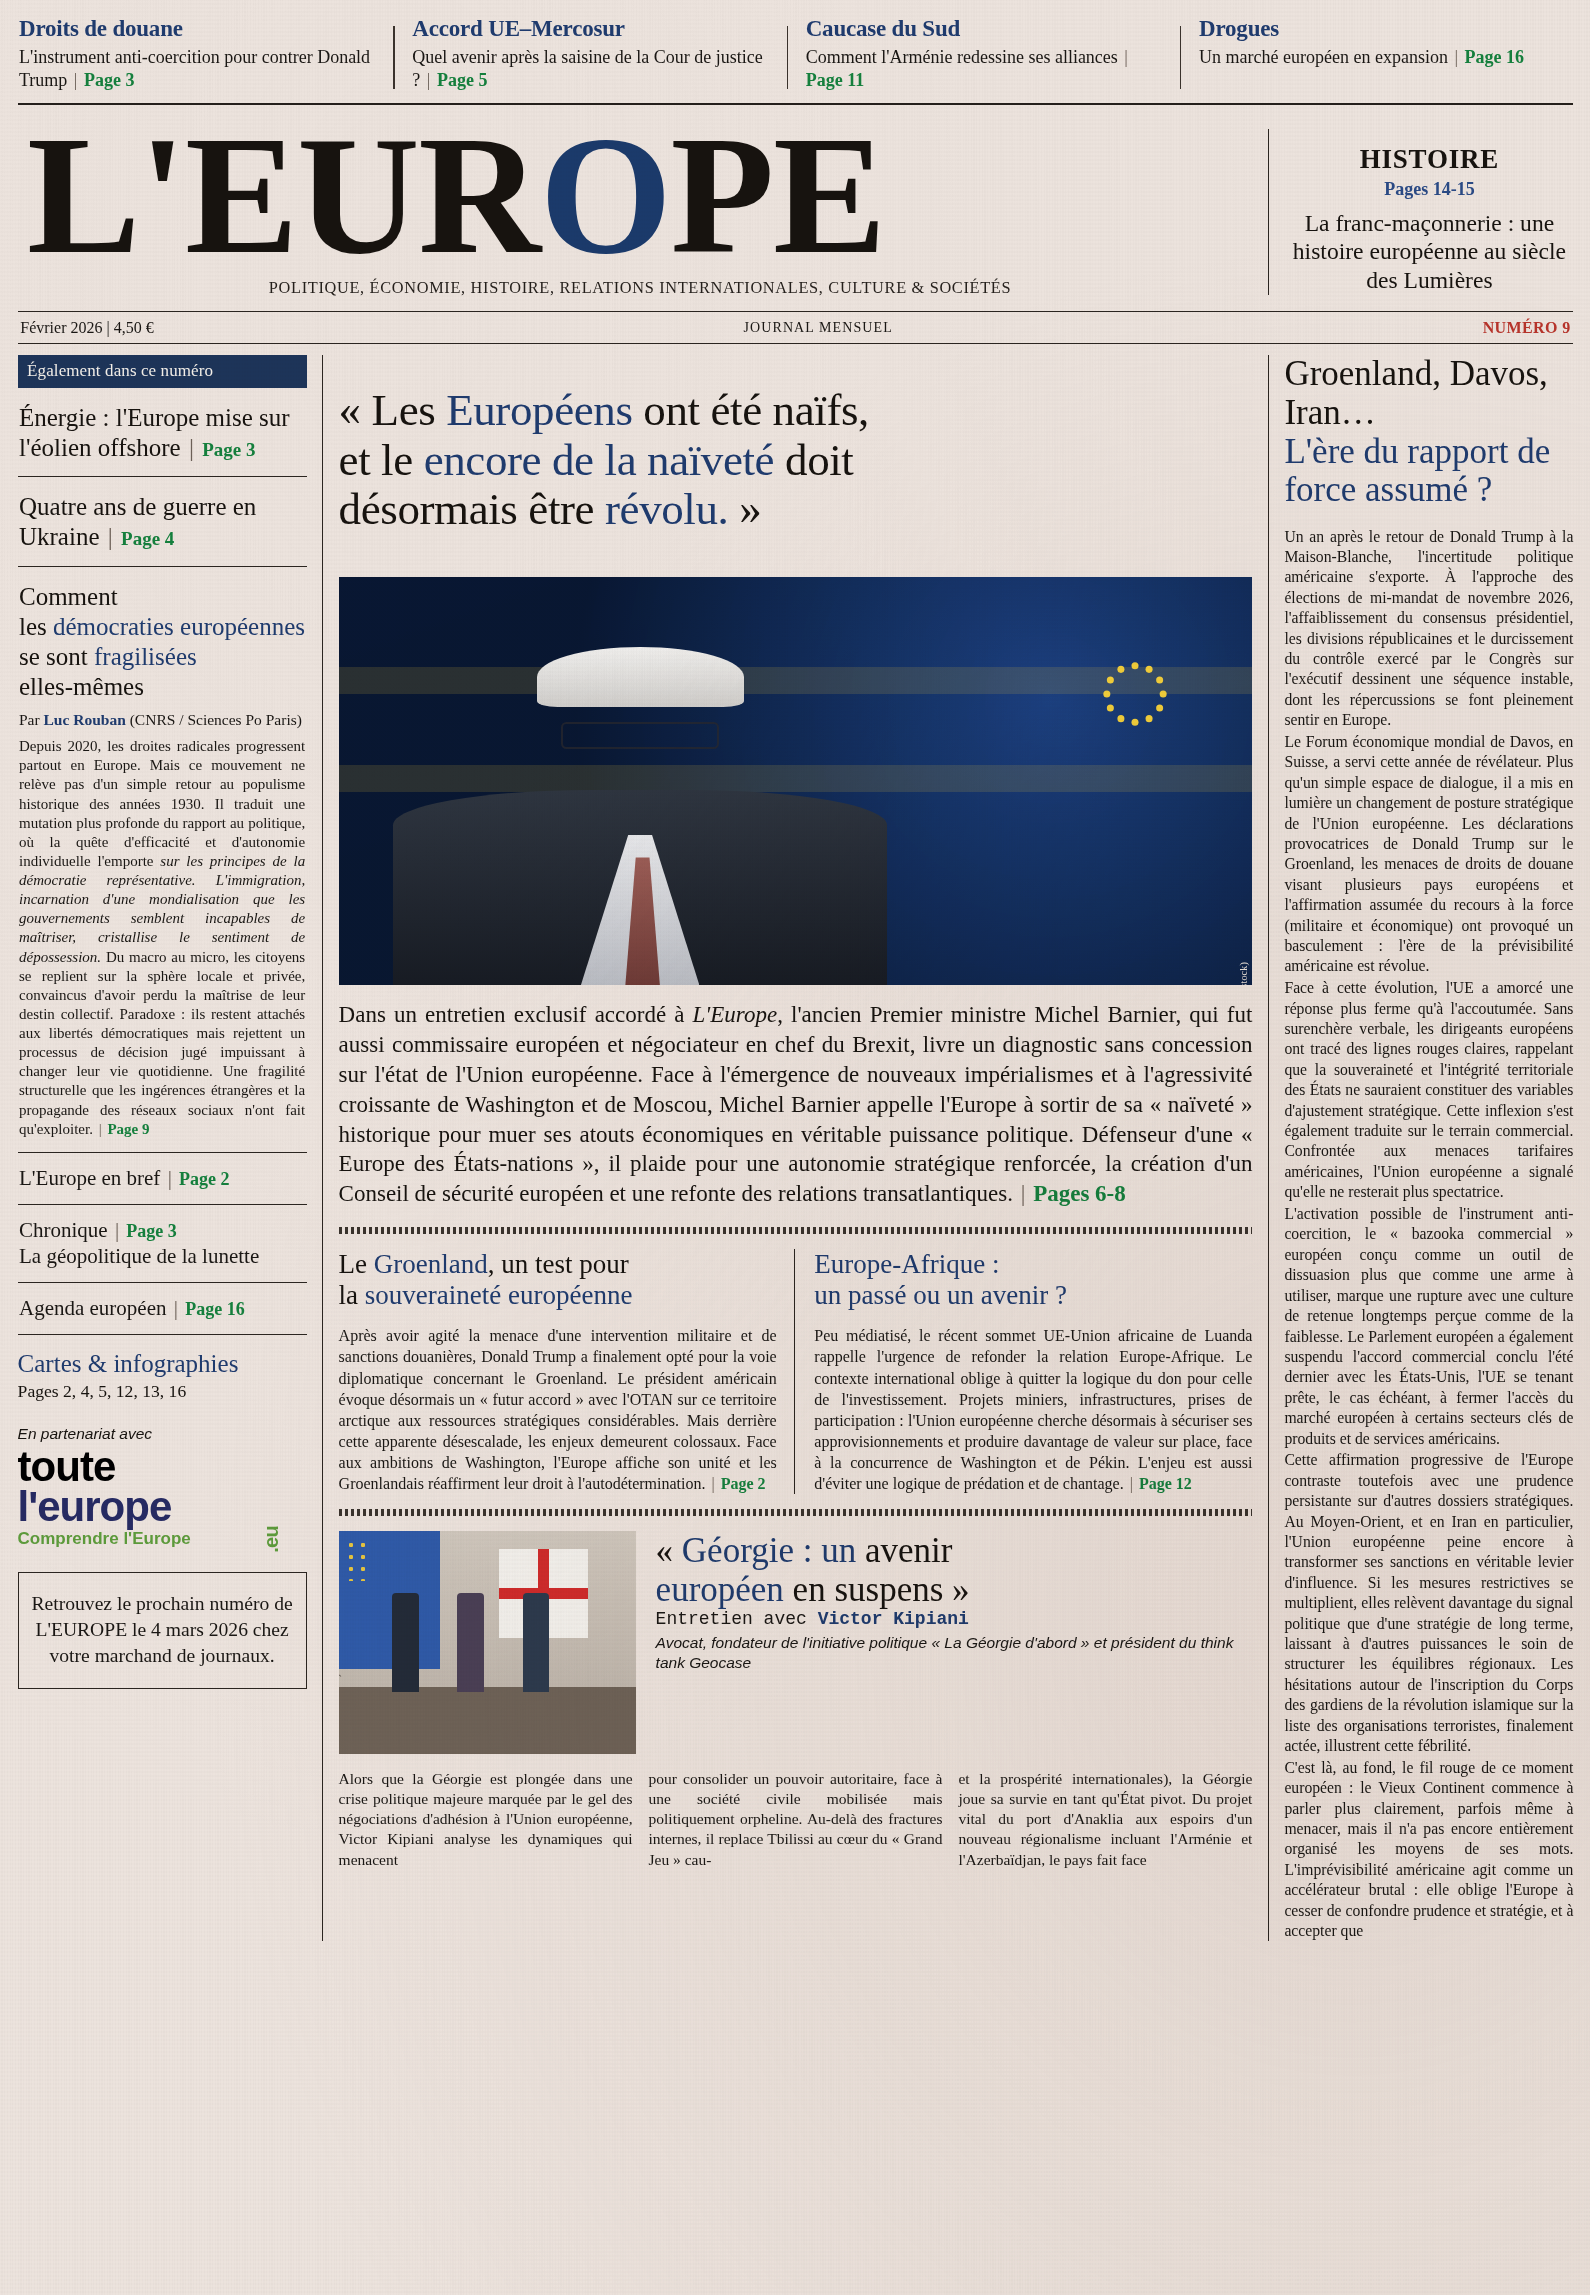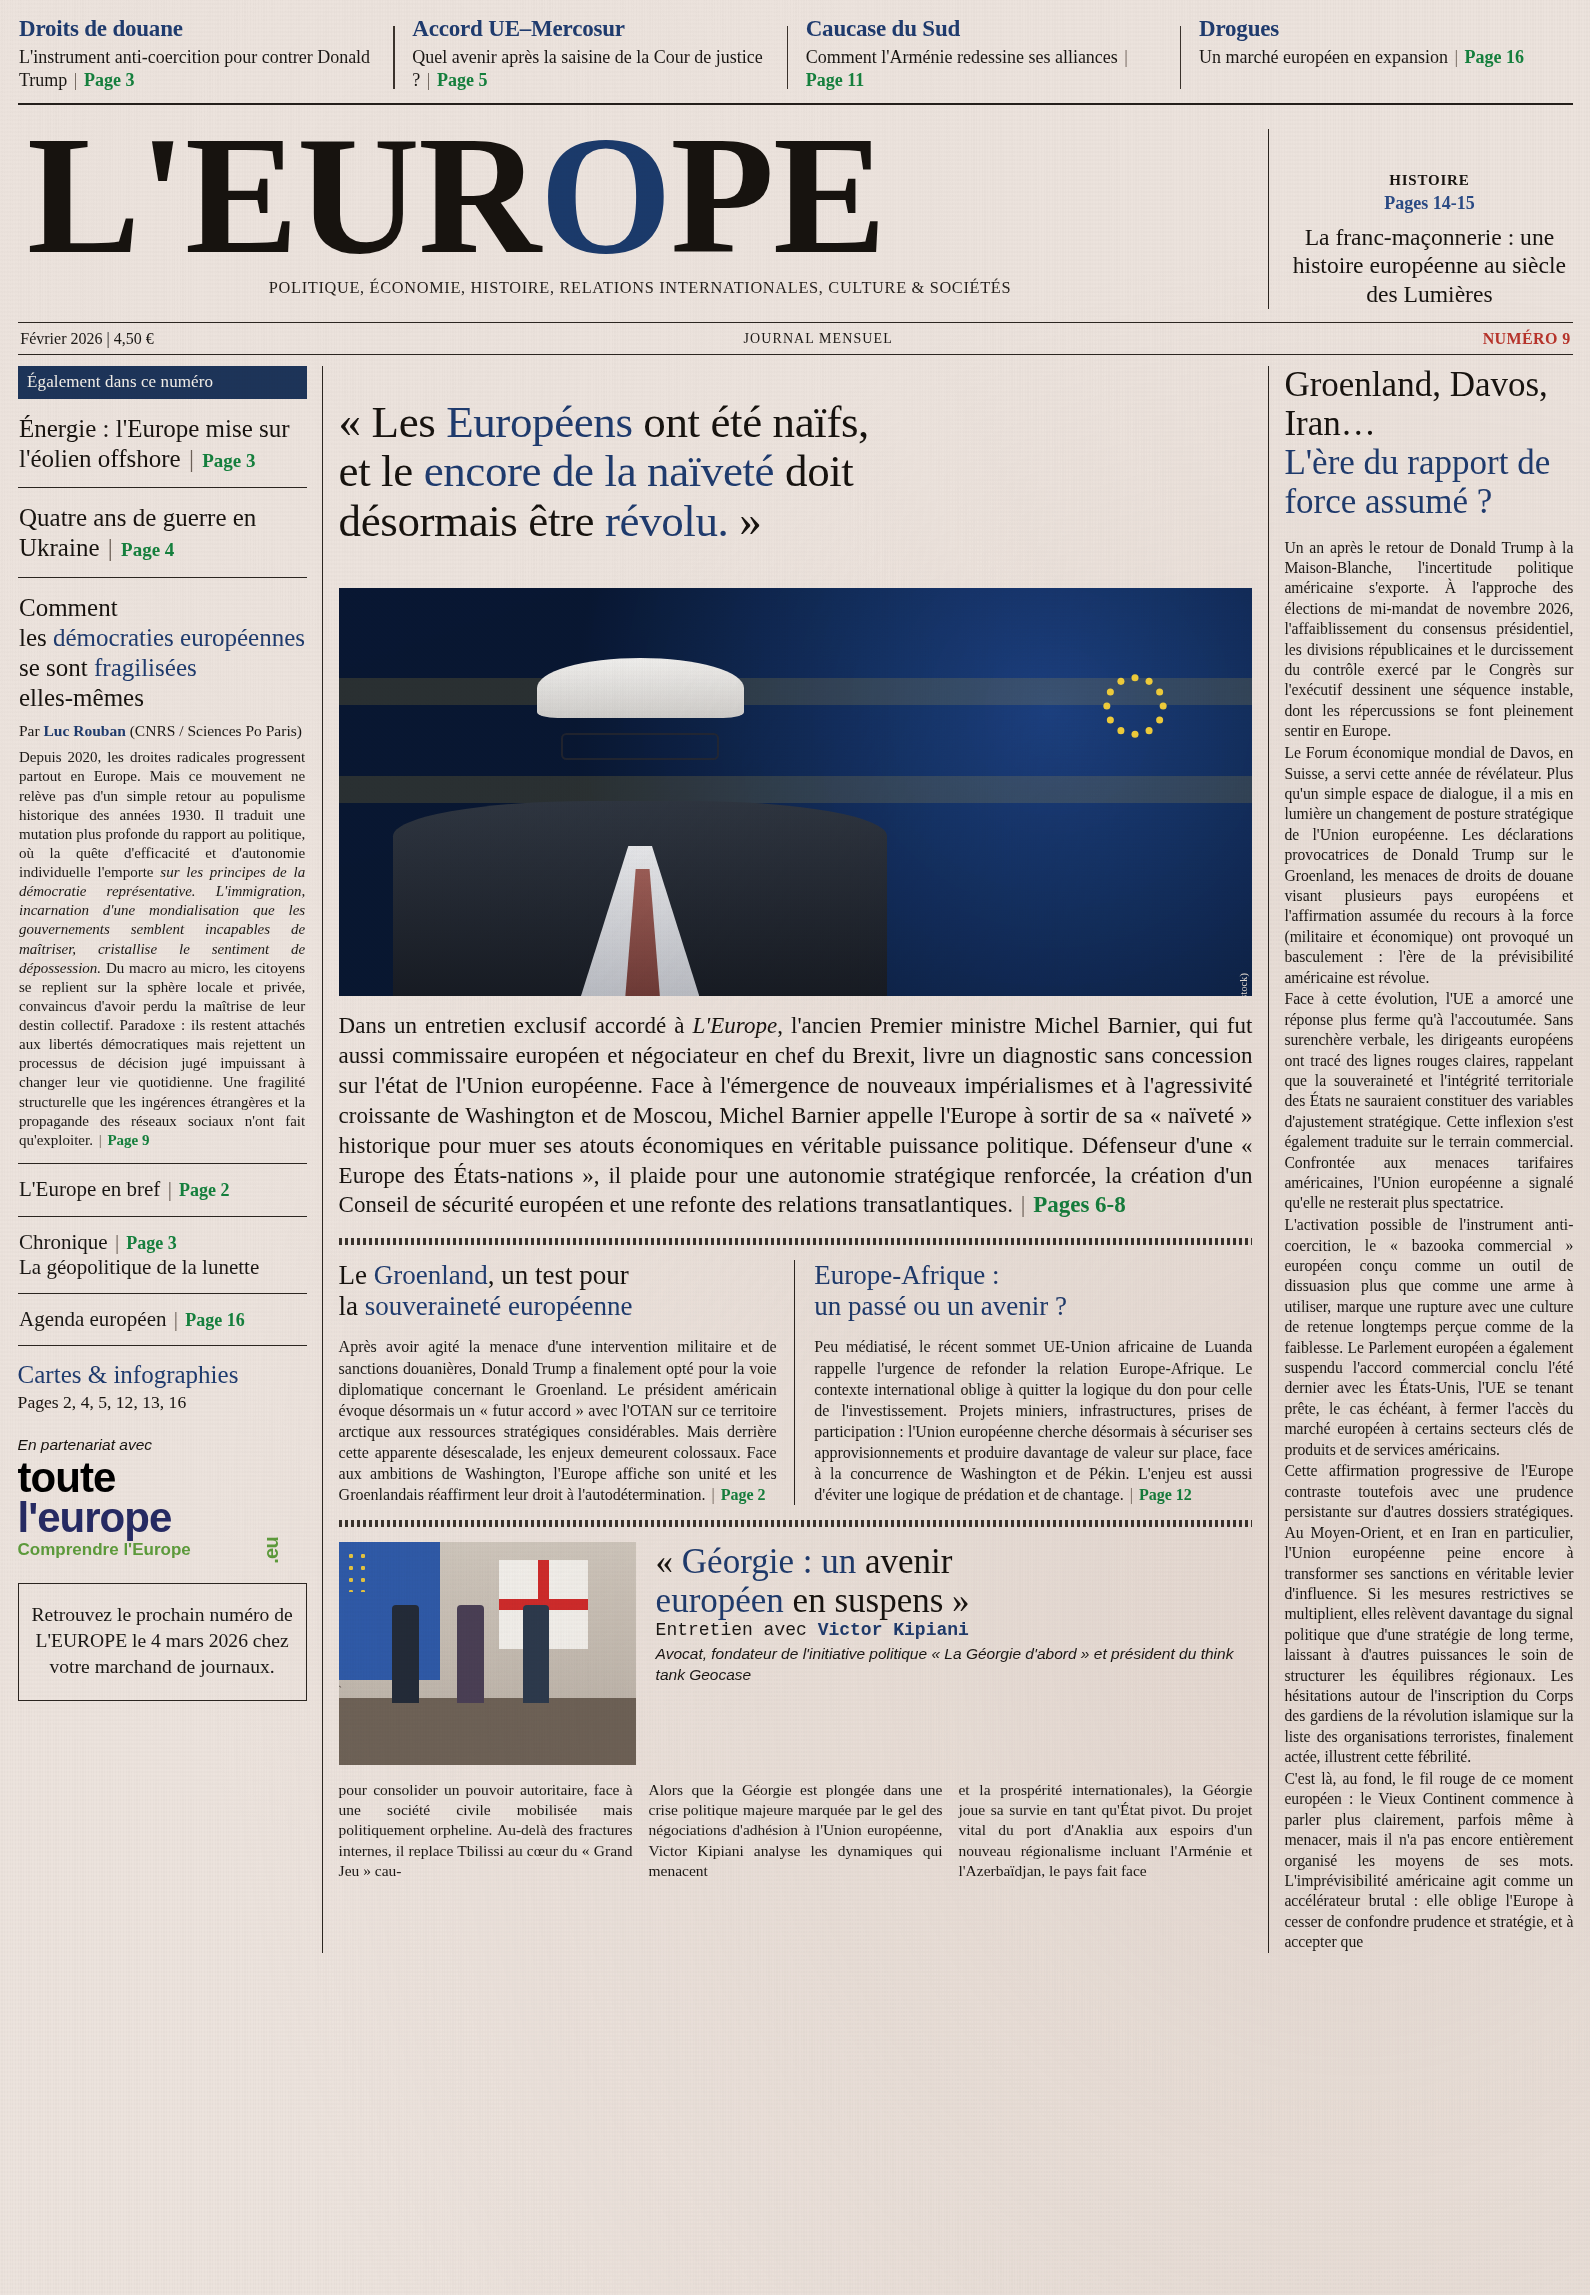--- a/index.html
+++ b/index.html
@@ -62,21 +62,21 @@
   .tagline {
     text-align:center; font-size:17px; letter-spacing:0.7px;
     color:#241f1b; margin-top: 4px; font-weight:400;
     transform: scaleX(0.96); transform-origin: center;
   }
   .masthead-right {
     width: 305px; flex: 0 0 305px; padding: 15px 4px 0 20px;
     border-left: 1.4px solid #2b2520; margin-top:12px; margin-left:6.8px;
     text-align:center;
   }
-  .histoire-kicker { font-weight:700; font-size:15px; letter-spacing:0.8px; color:#17130f;margin-top:28px; }
+  .histoire-kicker { font-weight:700; font-size:27px; letter-spacing:0.8px; color:#17130f; }
   .histoire-pages { font-weight:700; font-size:18px; color:#2a4a85; margin-top:3.4px; }
   .histoire-title { font-size:23.6px; line-height:1.22; margin-top:8.8px; color:#17130f; }
 
   
   .datebar {
     display:flex; align-items:center; justify-content:space-between;
     border-top:1.4px solid #2b2520; border-bottom:1.4px solid #2b2520;
     margin-top: 13.5px; padding: 6.8px 2.7px 6px 2.7px; font-size:16px;
   }
   .datebar .mid { letter-spacing:1.1px; font-size:14px; }
@@ -403,22 +403,22 @@
             <span class="b">européen</span><span> en suspens »</span>
           </div>
           <div class="geo-ent">
             <span>Entretien avec </span><b>Victor Kipiani</b>
           </div>
           <div class="geo-role">Avocat, fondateur de l'initiative politique « La Géorgie d'abord » et président du think tank Geocase</div>
         </div>
       </div>
 
       <div class="geo-cols">
+        <div class="geo-col">Alors que la Géorgie est plongée dans une crise politique majeure marquée par le gel des négociations d'adhésion à l'Union européenne, Victor Kipiani analyse les dynamiques qui menacent</div>
         <div class="geo-col">pour consolider un pouvoir autoritaire, face à une société civile mobilisée mais politiquement orpheline. Au-delà des fractures internes, il replace Tbilissi au cœur du « Grand Jeu » cau-</div>
-        <div class="geo-col">Alors que la Géorgie est plongée dans une crise politique majeure marquée par le gel des négociations d'adhésion à l'Union européenne, Victor Kipiani analyse les dynamiques qui menacent</div>
         <div class="geo-col">et la prospérité internationales), la Géorgie joue sa survie en tant qu'État pivot. Du projet vital du port d'Anaklia aux espoirs d'un nouveau régionalisme incluant l'Arménie et l'Azerbaïdjan, le pays fait face</div>
       </div>
 
     </div>
 
     <div class="col-right">
       <div class="ed-title">
         <span>Groenland, Davos, Iran…</span><br>
         <span class="b">L'ère du rapport de force assumé ?</span>
       </div>

